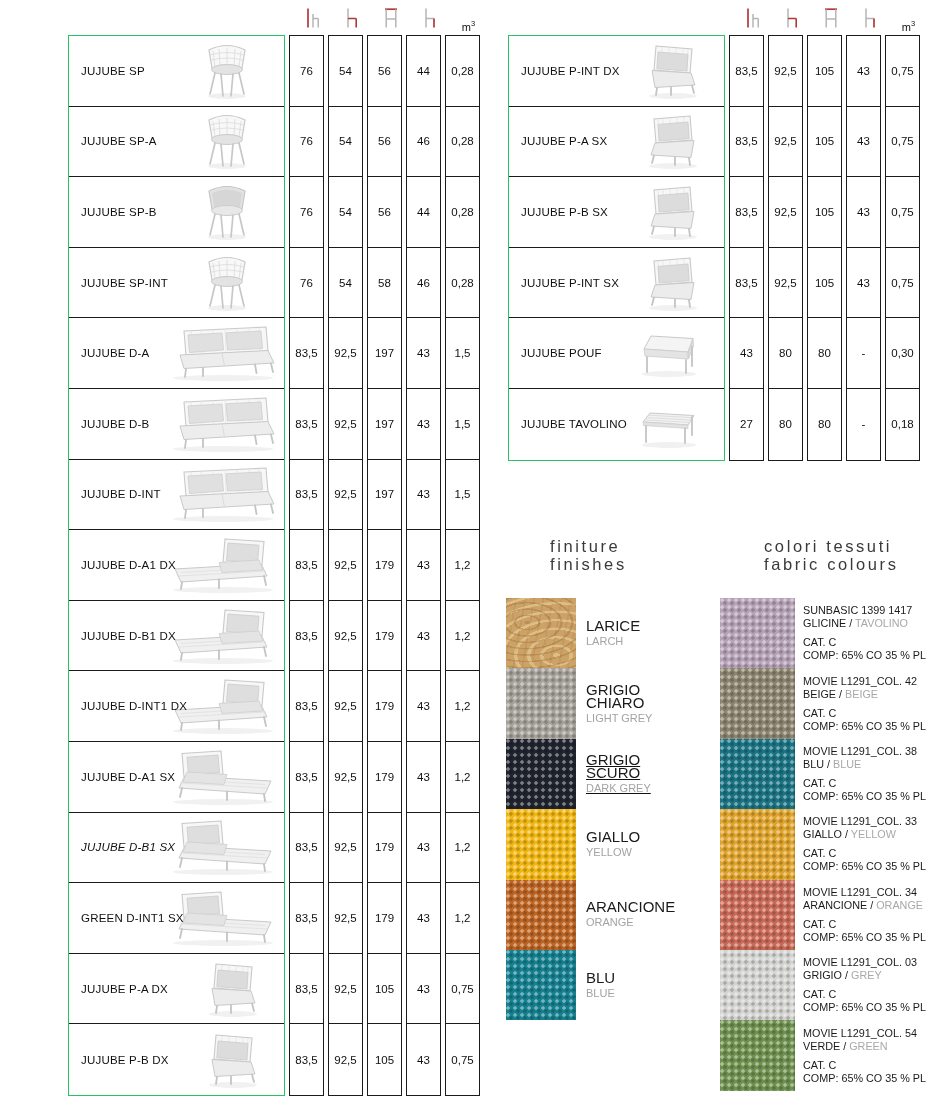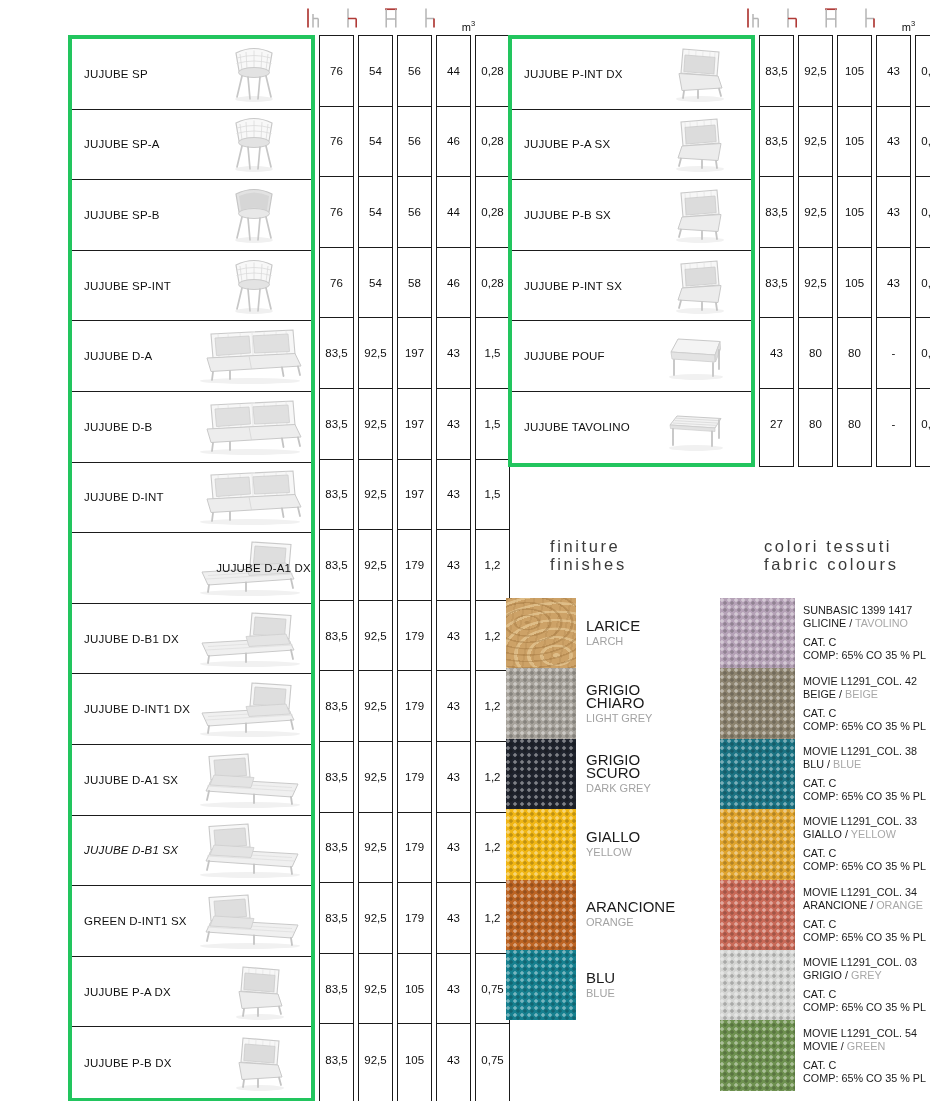--- a/index.html
+++ b/index.html
@@ -10,21 +10,21 @@
   }
 
   
   .spec-table { position:absolute; }
   .icon-row { display:flex; gap:4px; margin-left:227px; height:25px; align-items:flex-end; padding-bottom:2px; }
   .icon-slot { width:35px; display:flex; justify-content:center; align-items:flex-end; }
   .m3 { font-size:11px; color:#111; line-height:1; }
   .m3 sup { font-size:7.5px; }
 
   .cols { display:flex; gap:4px; }
-  .name-col { width:247px; border:4px solid #22c55e; box-sizing:border-box; }
+  .name-col { width:217px; border:1px solid #22c55e; box-sizing:border-box; }
   .num-col  { width:35px;  border:1px solid #1b1b1b; box-sizing:border-box; }
   .cell { box-sizing:border-box; border-bottom:1px solid #1b1b1b;
           display:flex; align-items:center; justify-content:center; }
   .cell:last-child { border-bottom:none; }
   .name-cell { justify-content:flex-start; padding-left:12px; position:relative; }
   .prod-name { font-size:11.5px; letter-spacing:.2px; color:#101010; z-index:2; }
   .prod-img { position:absolute; top:50%; transform:translateY(-50%); line-height:0; z-index:1; }
   .num-cell { font-size:11.5px; color:#101010; }
 
   
@@ -178,21 +178,21 @@
       <ellipse cx="56" cy="54" rx="50" ry="3" fill="#f1f1f1"></ellipse>
       <path d="M17 7 L99 3 L101 27 L19 31 Z" fill="#f7f7f7" stroke="#c9c9c9" stroke-width="1.1"></path>
       <path d="M24 6.6 L25 30 M34 6.1 L35 29.5 M46 5.6 L47 29 M58 5 L59 28.5 M70 4.5 L71 28 M82 4 L83 27.6 M92 3.6 L93 27.3" stroke="#e3e3e3" stroke-width="0.7" fill="none"></path>
       <path d="M21 11 L55 9 L56.5 26 L22.5 28.5 Z" fill="#e0e0e0" stroke="#cecece" stroke-width="0.8"></path>
       <path d="M59 8.8 L94 7 L95.5 24.5 L60.5 26 Z" fill="#e0e0e0" stroke="#cecece" stroke-width="0.8"></path>
       <path d="M13 31 L101 26.5 L107 39 L17 44.5 Z" fill="#ededed" stroke="#c9c9c9" stroke-width="1"></path>
       <path d="M55 28.8 L57.5 42" stroke="#d6d6d6" stroke-width="0.8"></path>
       <path d="M19 45 L18 53 M104 39.5 L106 48 M36 44 L36 52 M88 40.5 L89.5 49" stroke="#c4c4c4" stroke-width="1.8" fill="none" stroke-linecap="round"></path>
     </svg></span>
         </div>
-        <div class="cell name-cell" style="height: 70.6px; justify-content: flex-end;">
+        <div class="cell name-cell" style="height: 70.6px;">
           <span class="prod-name">JUJUBE D-A1 DX</span>
           <span class="prod-img" style="right: 5px;"><svg width="112" height="58" viewBox="0 0 112 58">
               <ellipse cx="56" cy="54" rx="50" ry="3" fill="#f1f1f1"></ellipse>
    <path d="M58 3 L97 5.5 L95 29 L56 26 Z" fill="#f7f7f7" stroke="#c9c9c9" stroke-width="1.1"></path>
    <path d="M61 7 L92 9.2 L90.5 27 L59.5 24.5 Z" fill="#dedede" stroke="#cccccc" stroke-width="0.8"></path>
    <path d="M8 33 L94 28 L100 40 L14 46 Z" fill="#f0f0f0" stroke="#c9c9c9" stroke-width="1"></path>
    <path d="M14 36.5 L97 31.5 M12 40 L99 35" stroke="#dcdcdc" stroke-width="0.7" fill="none"></path>
    <path d="M52 26.5 L92 24 L96 34 L55 36.5 Z" fill="#e4e4e4" stroke="#cecece" stroke-width="0.8"></path>
    <path d="M15 46 L14 53 M97 40 L99 49 M52 43.5 L52 52" stroke="#c4c4c4" stroke-width="1.8" fill="none" stroke-linecap="round"></path>
             </svg></span>
@@ -533,21 +533,21 @@
           <div class="finish-name-en">LARCH</div>
         </div>
       </div>
       <div class="finish-item" style="height: 70.4px;">
         <div class="finish-swatch weave" style="background-color: rgb(166, 162, 155);"></div>
         <div class="finish-label">
           <div class="finish-name-it">GRIGIO CHIARO</div>
           <div class="finish-name-en">LIGHT GREY</div>
         </div>
       </div>
-      <div class="finish-item" style="height: 70.4px;">
+      <div class="finish-item" style="height: 70.4px; text-decoration: underline;">
         <div class="finish-swatch weave" style="background-color: rgb(32, 36, 46);"></div>
         <div class="finish-label">
           <div class="finish-name-it">GRIGIO SCURO</div>
           <div class="finish-name-en">DARK GREY</div>
         </div>
       </div>
       <div class="finish-item" style="height: 70.4px;">
         <div class="finish-swatch weave" style="background-color: rgb(240, 182, 21);"></div>
         <div class="finish-label">
           <div class="finish-name-it">GIALLO</div>
@@ -628,19 +628,19 @@
           <div class="fabric-code">MOVIE L1291_COL. 03</div>
           <div class="fabric-names"><span class="fabric-name-it">GRIGIO</span><span class="fabric-sep"> / </span><span class="fabric-name-en">GREY</span></div>
           <div class="fabric-cat">CAT. C</div>
           <div class="fabric-comp">COMP: 65% CO 35 % PL</div>
         </div>
       </div>
       <div class="fabric-item" style="height: 70.4px;">
         <div class="fabric-swatch weave" style="background-color: rgb(110, 145, 80);"></div>
         <div class="fabric-label">
           <div class="fabric-code">MOVIE L1291_COL. 54</div>
-          <div class="fabric-names"><span class="fabric-name-it">MOVIE</span><span class="fabric-sep"> / </span><span class="fabric-name-en">GREEN</span></div>
+          <div class="fabric-names"><span class="fabric-name-it">VERDE</span><span class="fabric-sep"> / </span><span class="fabric-name-en">GREEN</span></div>
           <div class="fabric-cat">CAT. C</div>
           <div class="fabric-comp">COMP: 65% CO 35 % PL</div>
         </div>
       </div>
     </div>
 </div>
 
 </body></html>

